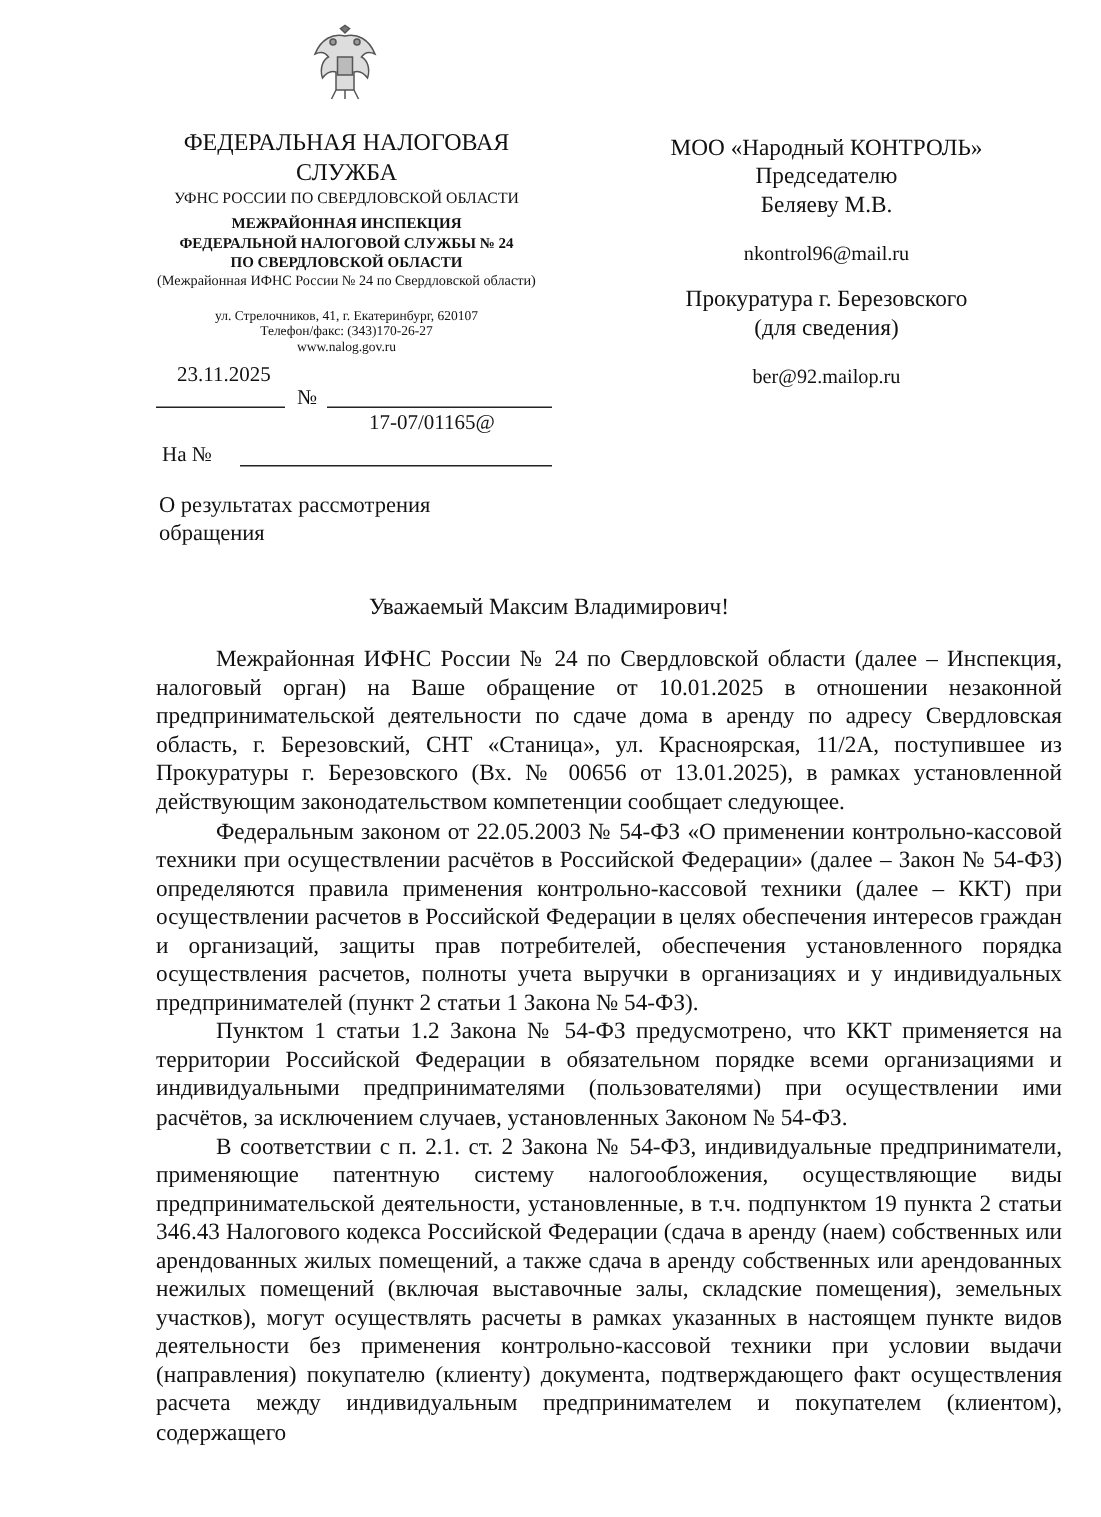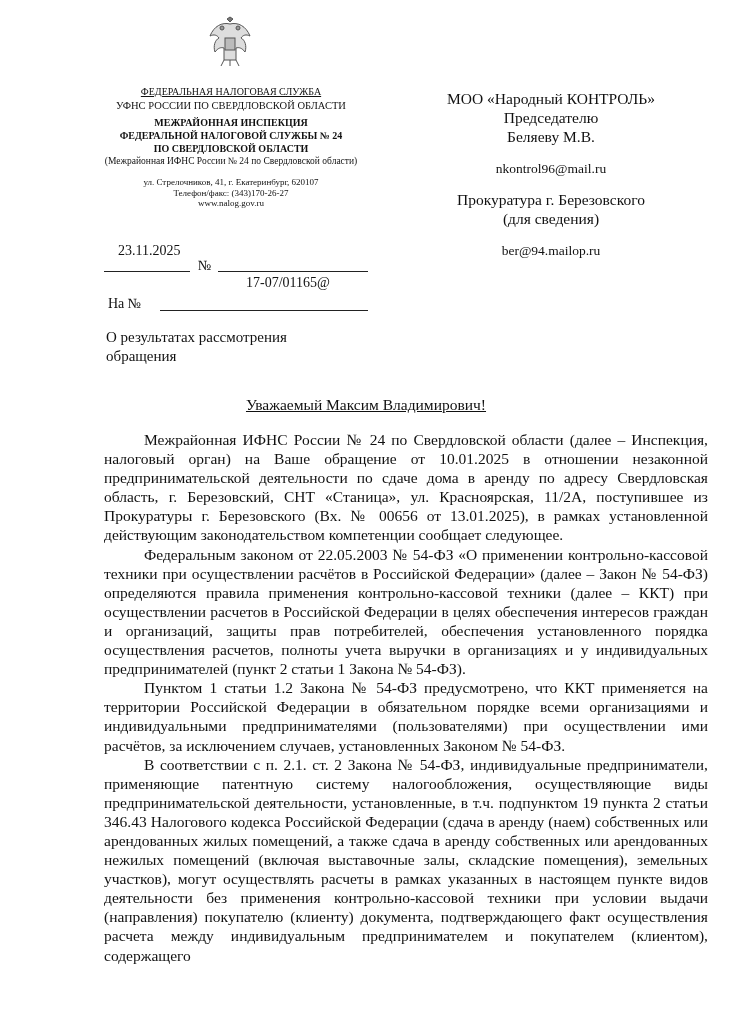--- a/index.html
+++ b/index.html
@@ -1,35 +1,35 @@
 <!DOCTYPE html>
 <html><head>
 <meta charset="utf-8">
 <style>
   html, body { margin: 0; padding: 0; background: #ffffff; }
   body { width: 734px; height: 1011px; position: relative; overflow: hidden; font-family: "Liberation Serif", serif; color: #111; }
   .abs { position: absolute; }
   .emblem { left: 206px; top: 16px; width: 48px; height: 52px; }
   .org { left: 104px; top: 86px; width: 254px; text-align: center; line-height: 1.25; }
   .org .l1 { font-size: 12.5px; }
-  .org .l2 { font-size: 10px; text-decoration: underline; }
+  .org .l2 { font-size: 16px; }
   .org .l3 { font-size: 10.5px; }
   .org .bold { font-size: 10px; font-weight: bold; line-height: 1.3; }
   .org .small { font-size: 9.5px; line-height: 1.35; }
   .org .addr { font-size: 9px; line-height: 1.15; }
   .addr-block { margin-top: 10px; }
   .date { left: 118px; top: 243px; font-size: 14px; }
   .num { left: 246px; top: 243px; font-size: 14px; margin-top: 32px; }
   .uline { height: 1px; background: #222; }
   .noSign { left: 198px; top: 258px; font-size: 14px; }
   .na { left: 108px; top: 296px; font-size: 14px; }
   .subject { left: 106px; top: 328px; font-size: 15px; line-height: 1.25; width: 230px; }
   .recipients { left: 426px; top: 90px; width: 250px; text-align: center; font-size: 15.5px; line-height: 1.22; }
   .recipients .email { font-family: Liberation Serif, serif; font-size: 13.5px; }
-  .greeting { left: 0; top: 396px; width: 732px; text-align: center; font-size: 15.5px; text-decoration: underline; }
+  .greeting { left: 0; top: 396px; width: 732px; text-align: center; font-size: 15.5px; }
   .body-text { left: 104px; top: 430px; width: 604px; font-size: 15.5px; line-height: 19.1px; text-align: justify; }
   .body-text p { margin: 0; text-indent: 40px; }
 </style>
 </head>
 <body>
 
 <div class="abs emblem">
   <svg width="48" height="52" viewBox="0 0 48 52">
     <g fill="none" stroke="#555" stroke-width="1">
       <path d="M24 6 l-3 -3 l3 -2 l3 2 z" fill="#777"></path>
@@ -71,21 +71,21 @@
 <div class="abs recipients">
   <div>МОО «Народный КОНТРОЛЬ»</div>
   <div>Председателю</div>
   <div>Беляеву М.В.</div>
   <div style="height:14px"></div>
   <div class="email">nkontrol96@mail.ru</div>
   <div style="height:14px"></div>
   <div>Прокуратура г. Березовского</div>
   <div>(для сведения)</div>
   <div style="height:14px"></div>
-  <div class="email">ber@94.mailop.ru</div>
+  <div class="email">ber@92.mailop.ru</div>
 </div>
 
 <div class="abs greeting">Уважаемый Максим Владимирович!</div>
 
 <div class="abs body-text">
   <p>Межрайонная ИФНС России № 24 по Свердловской области (далее – Инспекция, налоговый орган) на Ваше обращение от 10.01.2025 в отношении незаконной предпринимательской деятельности по сдаче дома в аренду  по адресу Свердловская область, г. Березовский, СНТ «Станица», ул. Красноярская, 11/2А, поступившее из Прокуратуры г. Березовского  (Вх. № 00656 от 13.01.2025), в рамках установленной действующим законодательством компетенции сообщает следующее.</p>
   <p>Федеральным законом от 22.05.2003 № 54-ФЗ «О применении контрольно-кассовой техники при осуществлении расчётов в Российской Федерации» (далее – Закон № 54-ФЗ) определяются правила применения контрольно-кассовой техники (далее – ККТ) при осуществлении расчетов в Российской Федерации в целях обеспечения интересов граждан и организаций, защиты прав потребителей, обеспечения установленного порядка осуществления расчетов, полноты учета выручки в организациях и у индивидуальных предпринимателей (пункт 2 статьи 1 Закона № 54-ФЗ).</p>
   <p>Пунктом 1 статьи 1.2 Закона № 54-ФЗ предусмотрено, что ККТ применяется на территории Российской Федерации в обязательном порядке всеми организациями и индивидуальными предпринимателями (пользователями) при осуществлении ими расчётов, за исключением случаев, установленных Законом № 54-ФЗ.</p>
   <p>В соответствии с п. 2.1. ст. 2 Закона № 54-ФЗ, индивидуальные предприниматели, применяющие патентную систему налогообложения, осуществляющие виды предпринимательской деятельности, установленные, в т.ч. подпунктом  19 пункта 2 статьи 346.43 Налогового кодекса Российской Федерации (сдача в аренду (наем) собственных или арендованных жилых помещений, а также сдача в аренду собственных или арендованных нежилых помещений (включая выставочные залы, складские помещения), земельных участков), могут осуществлять расчеты в рамках указанных в настоящем пункте видов деятельности без применения контрольно-кассовой техники при условии выдачи (направления) покупателю (клиенту) документа, подтверждающего факт осуществления расчета между индивидуальным предпринимателем и покупателем (клиентом), содержащего</p>
 </div>

